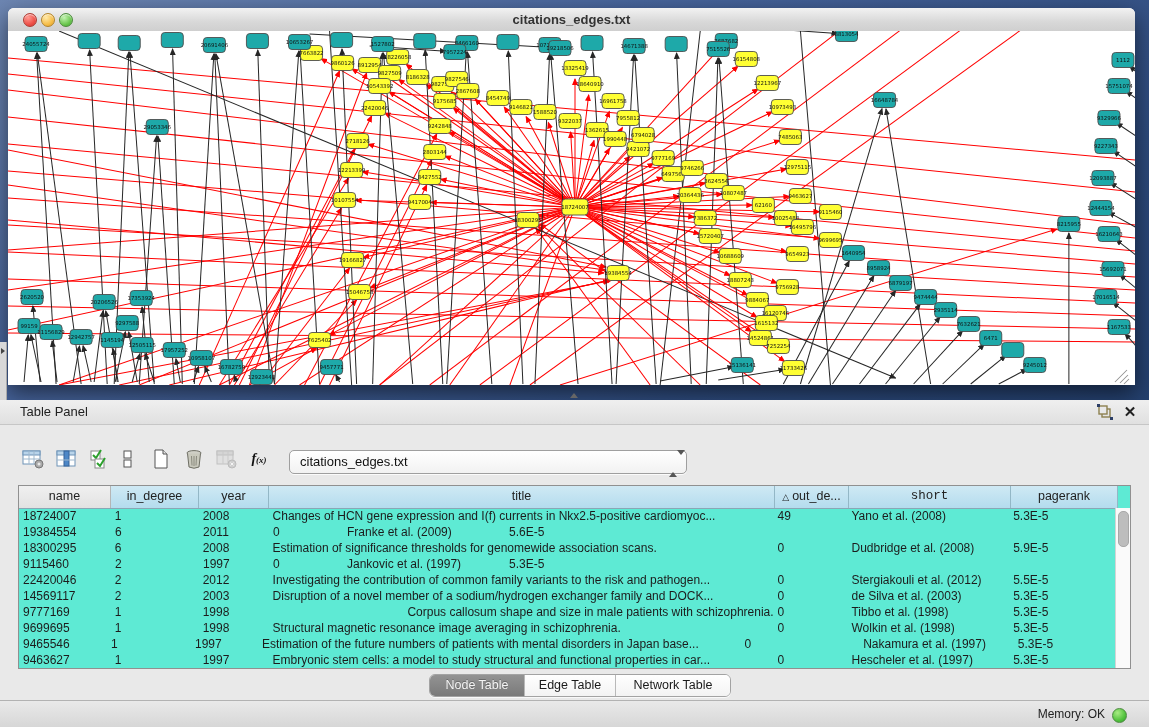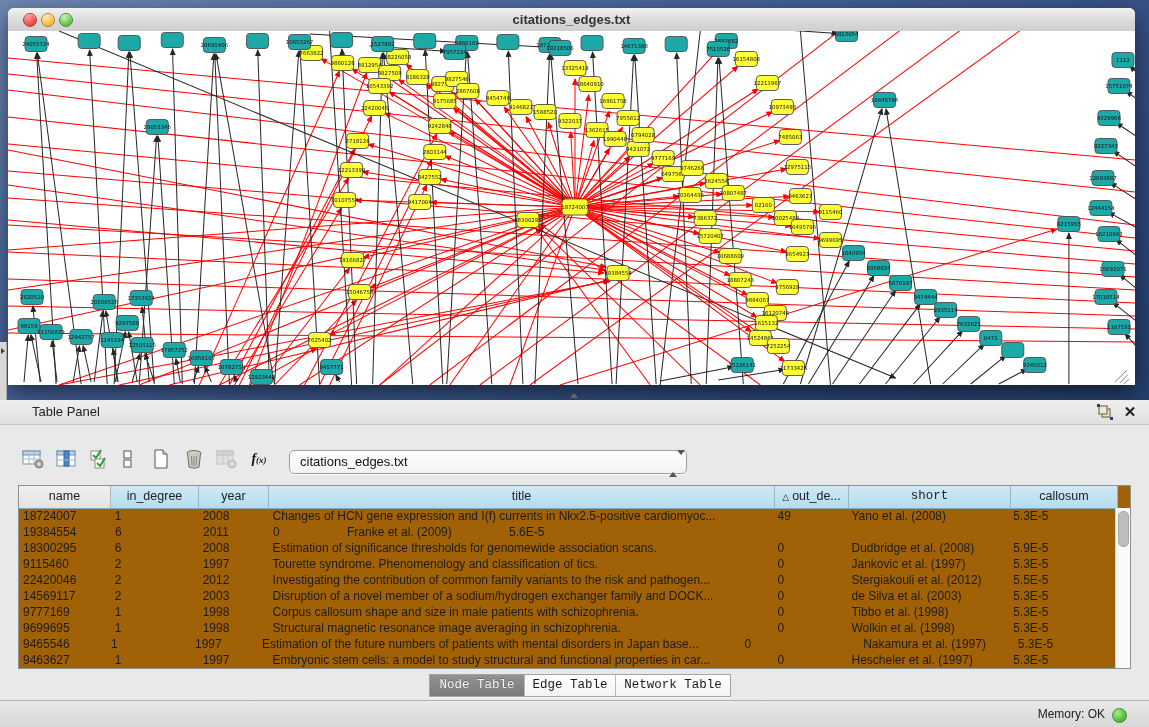--- a/index.html
+++ b/index.html
@@ -26,53 +26,53 @@
   .light.red{left:15px;background:radial-gradient(circle at 35% 30%,#ff9a92,#ee5048 60%,#c9352d);border:1px solid #ad3a32;}
   .light.yellow{left:33px;background:radial-gradient(circle at 35% 30%,#ffe9a8,#f6bd47 60%,#d99a23);border:1px solid #b3842a;}
   .light.green{left:51px;background:radial-gradient(circle at 35% 30%,#c4f2b2,#6bc74f 60%,#3f9e2d);border:1px solid #4c8a3c;}
   .canvas{position:absolute;left:0;top:23px;right:0;bottom:0;background:#fff;overflow:hidden;}
   .canvas svg{display:block;}
 
   
   .tp{position:absolute;left:0;top:400px;width:1149px;height:300px;background:#e9e9e9;}
   .tp-header{position:absolute;left:0;top:0;right:0;height:24px;background:linear-gradient(#efefef,#e0e0e0);
        border-bottom:1px solid #c6c6c6;}
-  .tp-title{position:absolute;left:32px;top:0;line-height:24px;font-size:13px;color:#222;}
+  .tp-title{position:absolute;left:20px;top:0;line-height:24px;font-size:13px;color:#222;}
   .tp-float{position:absolute;right:36px;top:4px;width:16px;height:16px;cursor:pointer;}
   .tp-close{position:absolute;right:10px;top:2px;width:18px;height:20px;font-size:15px;font-weight:bold;
        color:#222;text-align:center;line-height:20px;cursor:pointer;}
 
   .tbtn{position:absolute;top:46px;width:28px;height:26px;border-radius:4px;text-align:center;cursor:pointer;}
   .tbtn svg{margin-top:2px;}
   .fx{font-family:"Liberation Serif",serif;font-style:italic;font-size:14px;font-weight:bold;color:#111;line-height:26px;}
   .fx .sm{font-size:9px;}
 
   .combo{position:absolute;left:289px;top:50px;width:396px;height:22px;border:1px solid #9f9f9f;border-radius:5px;
        background:linear-gradient(#ffffff,#f2f2f2);box-shadow:0 1px 0 rgba(255,255,255,.8);cursor:pointer;}
   .combo .val{position:absolute;left:10px;top:0;line-height:22px;font-size:13px;color:#111;}
   .combo .steppers{position:absolute;right:8px;top:4px;width:9px;height:14px;}
   .combo .up{width:0;height:0;border-left:4px solid transparent;border-right:4px solid transparent;border-bottom:5px solid #555;margin-bottom:3px;}
   .combo .dn{width:0;height:0;border-left:4px solid transparent;border-right:4px solid transparent;border-top:5px solid #555;}
 
   
-  .grid{position:absolute;left:18px;top:85px;width:1113px;height:184px;background:#a16207;border:1px solid #909090;box-sizing:border-box;}
+  .grid{position:absolute;left:18px;top:85px;width:1113px;height:184px;background:#5eead4;border:1px solid #909090;box-sizing:border-box;}
   .thead{display:flex;height:22px;border-bottom:1px solid #8aa7b5;}
   .th{box-sizing:border-box;height:22px;line-height:21px;font-size:12.5px;color:#222;text-align:center;
       background:linear-gradient(#cfe9f4,#b4dcee);border-right:1px solid #93b7c6;overflow:hidden;white-space:nowrap;cursor:pointer;}
   .th.gray{background:linear-gradient(#f0f0f0,#e2e2e2);border-right:1px solid #b5b5b5;}
   .th .sort{font-size:9px;margin-right:3px;color:#1a1a1a;}
   .tbody{position:absolute;left:0;top:22px;right:14px;bottom:0;overflow:hidden;}
   .tr{display:flex;height:16px;line-height:16px;font-size:12px;color:#1c1c1c;cursor:default;}
   .td{box-sizing:border-box;padding-left:4px;overflow:hidden;white-space:nowrap;}
   .vscroll{position:absolute;right:0;top:22px;bottom:0;width:14px;background:#fafafa;border-left:1px solid #d4d4d4;}
   .vthumb{position:absolute;left:2px;top:3px;width:9px;height:34px;border-radius:5px;background:#bdbdbd;border:1px solid #a8a8a8;}
 
   
-  .segs{position:absolute;left:429px;top:274px;height:21px;display:flex;border:1px solid #a3a3a3;border-radius:0;
-       overflow:hidden;background:#fdfdfd;box-shadow:0 1px 0 rgba(255,255,255,.7);font-family:Liberation Mono, monospace;}
+  .segs{position:absolute;left:429px;top:274px;height:21px;display:flex;border:1px solid #a3a3a3;border-radius:6px;
+       overflow:hidden;background:#fdfdfd;box-shadow:0 1px 0 rgba(255,255,255,.7);}
   .seg{height:21px;line-height:21px;font-size:12.5px;color:#1a1a1a;text-align:center;cursor:pointer;
        border-right:1px solid #b9b9b9;background:linear-gradient(#ffffff,#f3f3f3);}
   .seg:last-child{border-right:none;}
   .seg.sel{background:linear-gradient(#939393,#7a7a7a);color:#f4f4f4;text-shadow:0 -1px 0 rgba(0,0,0,.25);}
 
   
   .statusbar{position:absolute;left:0;top:700px;width:1149px;height:27px;
        background:linear-gradient(#e9e9e9,#d6d6d6);border-top:1px solid #b2b2b2;}
   .mem{position:absolute;right:44px;top:0;line-height:26px;font-size:12px;color:#222;}
   .led{position:absolute;right:22px;top:7px;width:13px;height:13px;border-radius:50%;
@@ -870,21 +870,21 @@
   </div>
 
   <div class="grid">
     <div class="thead" id="thead">
         <div class="th gray" style="width: 92px;">name</div>
         <div class="th" style="width: 88px;">in_degree</div>
         <div class="th" style="width: 70px;">year</div>
         <div class="th" style="width: 506px;">title</div>
         <div class="th" style="width: 74px;"><span class="sort">△</span>out_de...</div>
         <div class="th" style="width: 162px; font-family: Liberation Mono, monospace;">short</div>
-        <div class="th" style="width: 107px;">callosum</div>
+        <div class="th" style="width: 107px;">pagerank</div>
       </div>
     <div class="tbody" id="tbody">
         <div class="tr">
           <div class="td" style="width: 92px;">18724007</div>
           <div class="td" style="width: 88px;">1</div>
           <div class="td" style="width: 70px;">2008</div>
           <div class="td" style="width: 506px;">Changes of HCN gene expression and I(f) currents in Nkx2.5-positive cardiomyoc...</div>
           <div class="td" style="width: 74px;">49</div>
           <div class="td" style="width: 162px;">Yano et al. (2008)</div>
           <div class="td" style="width: 107px;">5.3E-5</div>
@@ -903,21 +903,20 @@
           <div class="td" style="width: 70px;">2008</div>
           <div class="td" style="width: 506px;">Estimation of significance thresholds for genomewide association scans.</div>
           <div class="td" style="width: 74px;">0</div>
           <div class="td" style="width: 162px;">Dudbridge et al. (2008)</div>
           <div class="td" style="width: 107px;">5.9E-5</div>
         </div>
         <div class="tr">
           <div class="td" style="width: 92px;">9115460</div>
           <div class="td" style="width: 88px;">2</div>
           <div class="td" style="width: 70px;">1997</div>
-          <div class="td" style="width: 506px;">Tourette syndrome. Phenomenology and classification of tics.</div>
           <div class="td" style="width: 74px;">0</div>
           <div class="td" style="width: 162px;">Jankovic et al. (1997)</div>
           <div class="td" style="width: 107px;">5.3E-5</div>
         </div>
         <div class="tr">
           <div class="td" style="width: 92px;">22420046</div>
           <div class="td" style="width: 88px;">2</div>
           <div class="td" style="width: 70px;">2012</div>
           <div class="td" style="width: 506px;">Investigating the contribution of common family variants to the risk and pathogen...</div>
           <div class="td" style="width: 74px;">0</div>
@@ -930,21 +929,21 @@
           <div class="td" style="width: 70px;">2003</div>
           <div class="td" style="width: 506px;">Disruption of a novel member of a sodium/hydrogen exchanger family and DOCK...</div>
           <div class="td" style="width: 74px;">0</div>
           <div class="td" style="width: 162px;">de Silva et al. (2003)</div>
           <div class="td" style="width: 107px;">5.3E-5</div>
         </div>
         <div class="tr">
           <div class="td" style="width: 92px;">9777169</div>
           <div class="td" style="width: 88px;">1</div>
           <div class="td" style="width: 70px;">1998</div>
-          <div class="td" style="width: 506px;">Corpus callosum shape and size in male patients with schizophrenia.</div>
+          <div class="td" style="width: 506px; text-align: right;">Corpus callosum shape and size in male patients with schizophrenia.</div>
           <div class="td" style="width: 74px;">0</div>
           <div class="td" style="width: 162px;">Tibbo et al. (1998)</div>
           <div class="td" style="width: 107px;">5.3E-5</div>
         </div>
         <div class="tr">
           <div class="td" style="width: 92px;">9699695</div>
           <div class="td" style="width: 88px;">1</div>
           <div class="td" style="width: 70px;">1998</div>
           <div class="td" style="width: 506px;">Structural magnetic resonance image averaging in schizophrenia.</div>
           <div class="td" style="width: 74px;">0</div>

